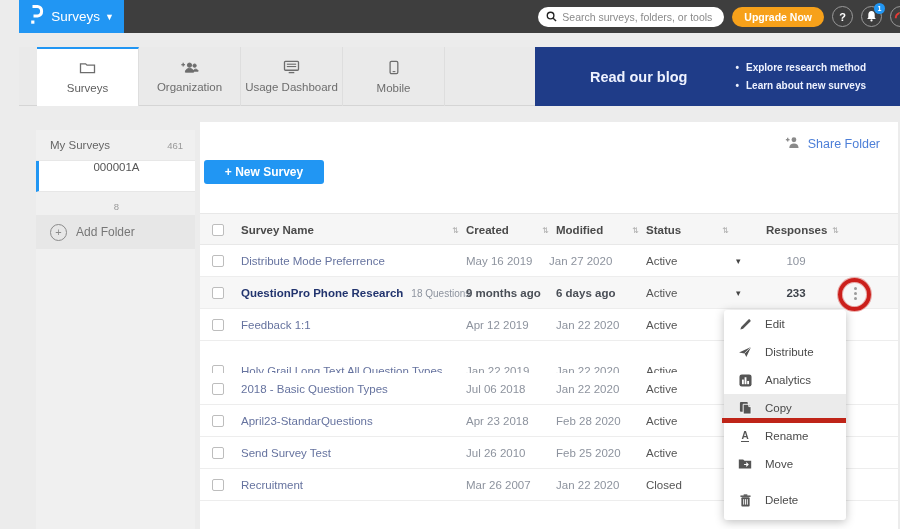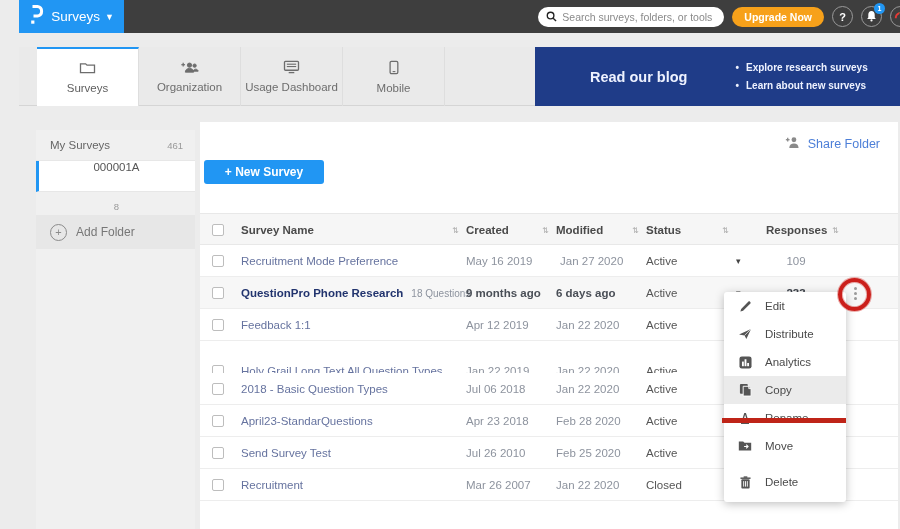--- a/index.html
+++ b/index.html
@@ -61,21 +61,21 @@
   .qcount { color:#8d939e; font-size:10px; margin-left:8px; font-weight:normal; }
   .dateval { color:#8d939e; }
   .boldcell { color:#4a4f57; font-weight:bold; }
   .st-caret { color:#444; font-size:9px; cursor:pointer; }
   .resp { justify-content:center; width:60px; color:#8d939e;text-align:right; }
   .resp.boldcell { color:#3f444c; }
   .dots-btn { position:absolute; width:14px; height:18px; display:flex; flex-direction:column; align-items:center; justify-content:center; gap:2px; cursor:pointer; }
   .dots-btn i { width:3px; height:3px; background:#9a9a9a; border-radius:50%; }
 
   
-  .ctx-menu { position:absolute; left:705px; top:292px; width:122px; background:#fff; border-radius:3px; box-shadow:0 2px 10px rgba(0,0,0,0.25); z-index:40; padding-bottom:6px; }
+  .ctx-menu { position:absolute; left:705px; top:310px; width:122px; background:#fff; border-radius:3px; box-shadow:0 2px 10px rgba(0,0,0,0.25); z-index:40; padding-bottom:6px; }
   .ctx-item { height:28px; display:flex; align-items:center; gap:13px; padding-left:14px; font-size:11.5px; color:#4a4a4a; cursor:pointer; }
   .ctx-item.hl { background:#ebebeb; }
   .ctx-item .mi { width:14px; display:flex; justify-content:center; }
   .ctx-item.gap-top { margin-top:8px; }
   .rename-glyph { font-size:10px; font-weight:bold; color:#555; border-bottom:1.5px solid #555; line-height:11px; }
 
   
   .red-circle { position:absolute; left:819px; top:278px; width:33px; height:33px; border:4px solid #cb1f1b; border-radius:50%; z-index:60; pointer-events:none; box-shadow:0 0 0 1px rgba(203,31,27,.35), inset 0 0 0 1px rgba(203,31,27,.35); }
   .red-underline { position:absolute; left:703px; top:418px; width:124px; height:5px; background:#bf2418; z-index:50; pointer-events:none; }
 </style>
@@ -166,21 +166,21 @@
               <line x1="4" y1="12.5" x2="7" y2="12.5" stroke="#6d6d6d" stroke-width="1.2"></line>
             </svg></span>
           <span>Mobile</span>
         </div>
       </div>
   </div>
 
   <div class="banner">
     <span class="banner-title">Read our blog</span>
     <div class="banner-bullets">
-        <div><span class="dot">•</span><span>Explore research surveys</span></div>
+        <div><span class="dot">•</span><span>Explore research method</span></div>
         <div><span class="dot">•</span><span>Learn about new surveys</span></div>
       </div>
   </div>
 
   <div class="sidebar">
     <div id="side-items">
         <div class="side-item">
           <span>My Surveys</span>
           <span class="cnt">461</span>
         </div>
@@ -224,24 +224,24 @@
         <div class="cell sort" style="left: 522px;">⇅</div>
         <div class="cell hdr" style="left: 566px;">Responses</div>
         <div class="cell sort" style="left: 632px;">⇅</div>
       </div>
     <div id="tbl-body">
         <div class="tbl-row" style="top: 123px;">
           <div class="cell " style="left: 12px;">
             <div class="chk"></div>
           </div>
           <div class="cell sname" style="left: 41px;">
-            <span>Recruitment Mode Preferrence</span>
+            <span>Distribute Mode Preferrence</span>
           </div>
           <div class="cell dateval" style="left: 266px;">May 16 2019</div>
-          <div class="cell dateval" style="left: 360px;">Jan 27 2020</div>
+          <div class="cell dateval" style="left: 349px;">Jan 27 2020</div>
           <div class="cell " style="left: 446px;">Active</div>
           <div class="cell st-caret" style="left: 536px;">▾</div>
           <div class="cell resp" style="left: 566px;">109</div>
         </div>
         <div class="tbl-row hl" style="top: 155px;">
           <div class="cell " style="left: 12px;">
             <div class="chk"></div>
           </div>
           <div class="cell sname bold" style="left: 41px;">
             <span>QuestionPro Phone Research</span>

